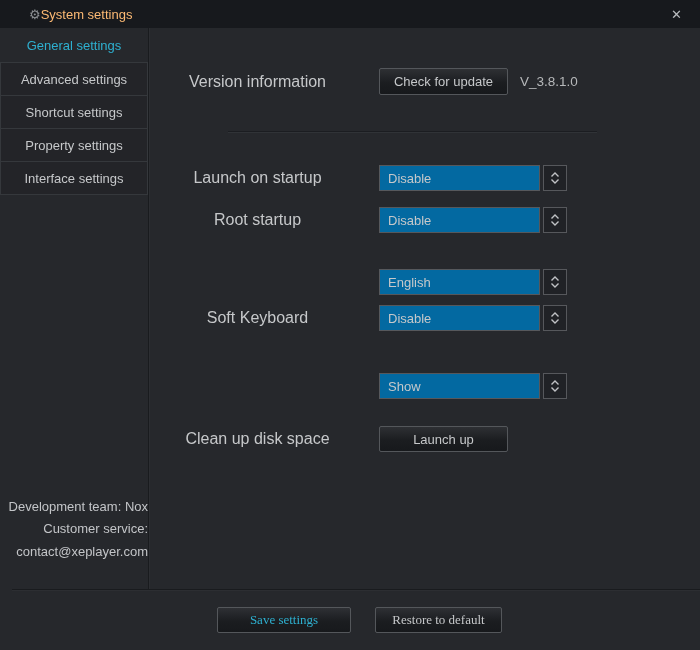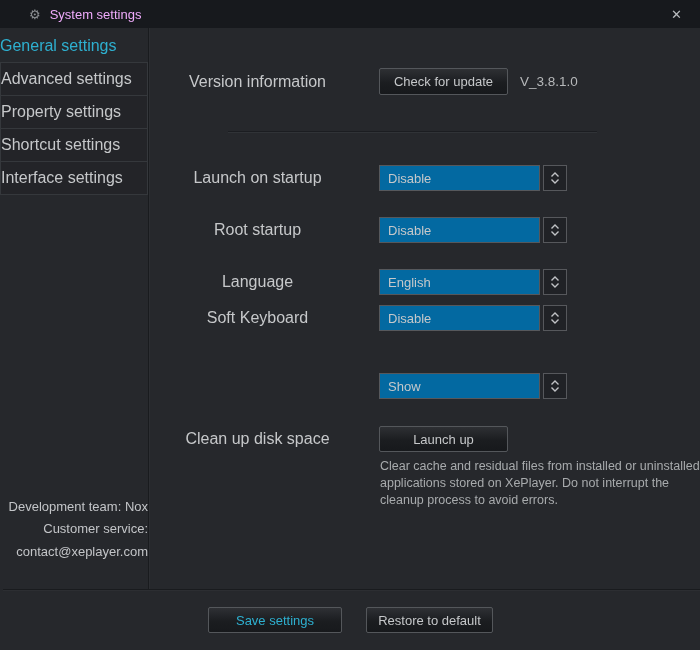--- a/index.html
+++ b/index.html
@@ -7,35 +7,35 @@
     position:relative; width:700px; height:650px; overflow:hidden;
     background:#26282c; font-family:"Liberation Sans", sans-serif;
     -webkit-font-smoothing:antialiased;
   }
   
   .titlebar {
     position:absolute; top:0; left:0; right:0; height:28px;
     background:#17191d; display:flex; align-items:center;
   }
   .titlebar .gear { margin-left:29px; color:#8b8e92; font-size:13px; line-height:1; }
-  .titlebar .title { margin-left:9px; color:#f0abfc; font-size:13px; }
+  .titlebar .title { color:#fdba74; font-size:13px; }
   .titlebar .close {
     position:absolute; right:10px; top:0; height:28px; padding:0 8px;
     display:flex; align-items:center; color:#babdc0; font-size:13px; cursor:default;
   }
   
   .sidebar {
     position:absolute; top:28px; left:0; width:148px; bottom:60px;
     border-right:1px solid #191b1e; box-shadow:1px 0 0 #2c2e32;
   }
   .tab {
     box-sizing:border-box; height:34px; margin-top:-1px;
-    display:flex; align-items:center; 
+    display:flex; align-items:center; justify-content:center;
     background:#232428; border:1px solid #35383c;
-    color:#c6c8ca; font-size:16px; cursor:default;
+    color:#c6c8ca; font-size:13px; cursor:default;
   }
   .tab.active {
     height:35px; margin-top:0; background:transparent; border:none;
     color:#2eb0d0;
   }
   .side-note { position:absolute; left:0; width:148px; text-align:right;
     color:#c3c5c8; font-size:13px; }
   .side-note.l1 { top:471px; }
   .side-note.l2 { top:493px; }
   .side-note.l3 { top:516px; }
@@ -70,22 +70,22 @@
     display:flex; flex-direction:column; align-items:center; justify-content:center;
     cursor:default;
   }
   .spinner svg { display:block; }
   .desc {
     position:absolute; left:231px; top:430px; width:320px;
     color:#a8abad; font-size:12.5px; line-height:17px;
   }
   
   .footerbar {
-    position:absolute; left:3px; right:0; bottom:0; height:60px;
-    border-top:1px solid #191b1e; box-shadow:inset 0 1px 0 #2c2e32;
+    position:absolute; left:12px; right:0; bottom:0; height:60px;
+    border-top:1px solid #191b1e; box-shadow:inset 0 1px 0 #2c2e32;font-family:Liberation Serif, serif;
   }
   .accent-text { color:#2eb0d0 !important; }
 </style>
 </head>
 <body>
 
 <div class="window">
 
   <div class="titlebar">
     <span class="gear">⚙</span>
@@ -96,24 +96,24 @@
   </div>
 
   <div class="sidebar">
     <div class="tab active">
       <span>General settings</span>
     </div>
     <div class="tab">
       <span>Advanced settings</span>
     </div>
     <div class="tab">
+      <span>Shortcut settings</span>
+    </div>
+    <div class="tab">
       <span>Property settings</span>
-    </div>
-    <div class="tab">
-      <span>Shortcut settings</span>
     </div>
     <div class="tab">
       <span>Interface settings</span>
     </div>
     <div class="side-note l1">Development team: Nox</div>
     <div class="side-note l2">Customer service:</div>
     <div class="side-note l3">contact@xeplayer.com</div>
   </div>
 
   <div class="main">
@@ -136,37 +136,36 @@
       <div class="spinner">
         <svg width="10" height="7" viewBox="0 0 10 7">
             <path d="M1.5 5.5 L5 2 L8.5 5.5" fill="none" stroke="#c0c2c5" stroke-width="1.4"></path>
           </svg>
         <svg width="10" height="7" viewBox="0 0 10 7">
             <path d="M1.5 1.5 L5 5 L8.5 1.5" fill="none" stroke="#c0c2c5" stroke-width="1.4"></path>
           </svg>
       </div>
     </div>
 
-    <div class="row" style="top:189px; height:26px;">
+    <div class="row" style="top:179px; height:26px;">
       <div class="row-label" style="line-height:26px;">Root startup</div>
       <div class="select-box">
         <span class="val">Disable</span>
       </div>
       <div class="spinner">
         <svg width="10" height="7" viewBox="0 0 10 7">
             <path d="M1.5 5.5 L5 2 L8.5 5.5" fill="none" stroke="#c0c2c5" stroke-width="1.4"></path>
           </svg>
         <svg width="10" height="7" viewBox="0 0 10 7">
             <path d="M1.5 1.5 L5 5 L8.5 1.5" fill="none" stroke="#c0c2c5" stroke-width="1.4"></path>
           </svg>
       </div>
     </div>
 
     <div class="row" style="top:241px; height:26px;">
-      <div class="row-label" style="line-height:26px;">Language</div>
       <div class="select-box">
         <span class="val">English</span>
       </div>
       <div class="spinner">
         <svg width="10" height="7" viewBox="0 0 10 7">
             <path d="M1.5 5.5 L5 2 L8.5 5.5" fill="none" stroke="#c0c2c5" stroke-width="1.4"></path>
           </svg>
         <svg width="10" height="7" viewBox="0 0 10 7">
             <path d="M1.5 1.5 L5 5 L8.5 1.5" fill="none" stroke="#c0c2c5" stroke-width="1.4"></path>
           </svg>
@@ -202,21 +201,20 @@
       </div>
     </div>
 
     <div class="row" style="top:398px; height:26px;">
       <div class="row-label" style="line-height:26px;">Clean up disk space</div>
       <div class="btn" style="left:230px; top:0; width:129px; height:26px;">
         <span>Launch up</span>
       </div>
     </div>
 
-    <div class="desc">Clear cache and residual files from installed or uninstalled applications stored on XePlayer. Do not interrupt the cleanup process to avoid errors.</div>
   </div>
 
   <div class="footerbar">
     <div class="btn" style="left:205px; top:17px; width:134px; height:26px;">
       <span class="accent-text">Save settings</span>
     </div>
     <div class="btn" style="left:363px; top:17px; width:127px; height:26px;">
       <span>Restore to default</span>
     </div>
   </div>

